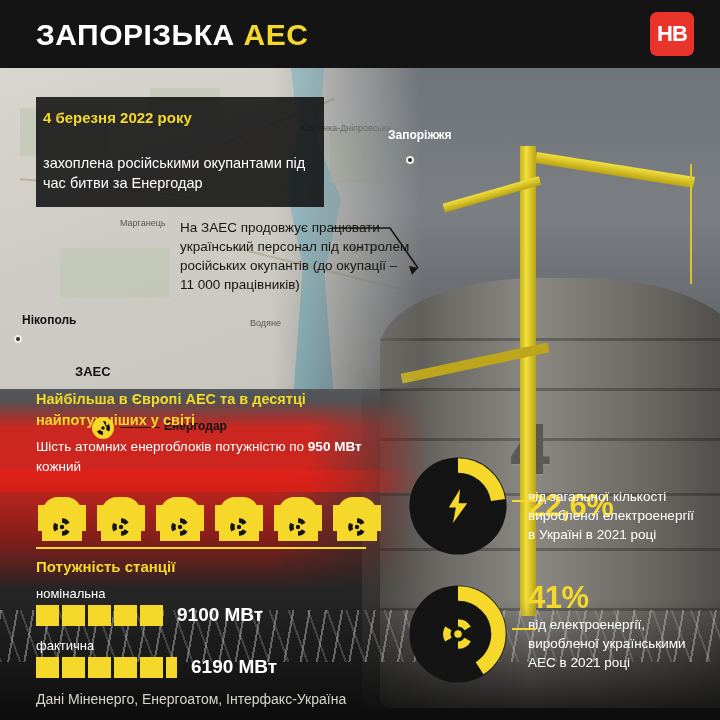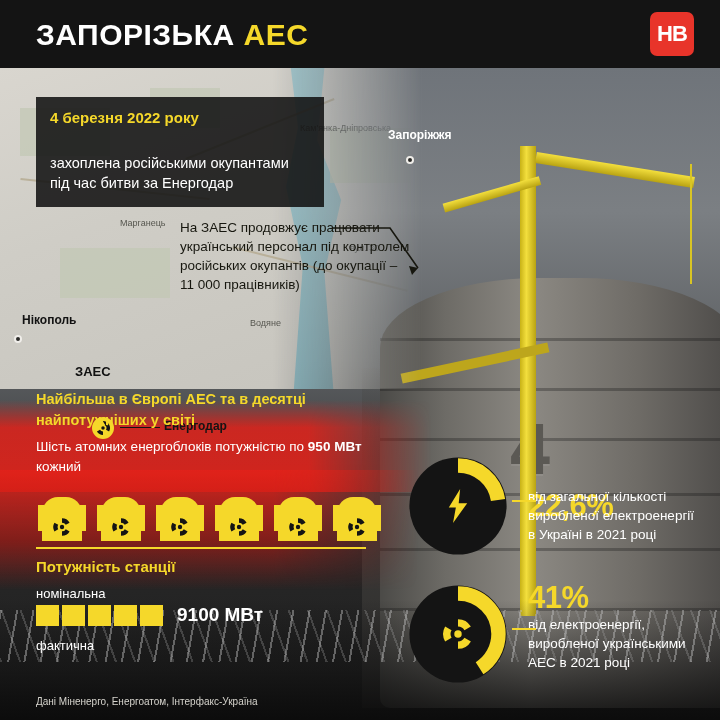--- a/index.html
+++ b/index.html
@@ -147,21 +147,21 @@
     position: absolute; height: 1px; background: #1d1d1b;
   }
   .radsign {
     position: absolute; width: 22px; height: 22px; border-radius: 50%;
     background: #f5d82a; display: flex; align-items: center; justify-content: center;
   }
   .radsign svg { width: 16px; height: 16px; }
 
   
   .date-box {
-    position: absolute; left: 36px; top: 97px; width: 288px; padding: 12px 14px 14px 14px;
+    position: absolute; left: 36px; top: 97px; width: 288px; padding: 12px 14px 14px 7px;
     background: rgba(18,18,18,.88); z-index: 20;
   }
   .date-box .d-line1 {
     color: #f5d82a; font-size: 15px; font-weight: bold; margin-bottom: 3px;
   }
   .date-box .d-body { color: #ffffff; font-size: 14.5px; line-height: 1.35; margin-top: 28px; }
 
   .staff-note {
     position: absolute; left: 180px; top: 218px; width: 232px; z-index: 22;
     color: #17170f; font-size: 13.5px; line-height: 1.42;
@@ -214,21 +214,21 @@
     position: absolute; left: 36px; color: #ffffff; font-size: 13px; z-index: 25;
   }
   .bar-row { position: absolute; left: 36px; display: flex; align-items: center; gap: 8px; z-index: 25; }
   .bar { display: flex; gap: 3px; }
   .seg { width: 23px; height: 21px; background: #f5d82a; }
   .seg.half { width: 11px; }
   .bar-value { color: #ffffff; font-size: 19px; font-weight: bold; margin-left: 6px; }
 
   .source {
     position: absolute; left: 36px; bottom: 13px; z-index: 30;
-    color: #d6d4cd; font-size: 10px;
+    color: #d6d4cd; font-size: 14px;
   }
 
   
   .stat { position: absolute; z-index: 28; }
   .donut { position: absolute; width: 108px; height: 108px; }
   .donut svg { width: 108px; height: 108px; display: block; }
   .donut .glyph {
     position: absolute; left: 50%; top: 50%; transform: translate(-50%,-50%);
     width: 34px; height: 34px;
   }
@@ -404,20 +404,31 @@
       <div class="seg"></div>
         <div class="seg"></div>
         <div class="seg"></div>
         <div class="seg"></div>
         <div class="seg"></div>
     </div>
     <div class="bar-value">9100 МВт</div>
   </div>
 
   <div class="bar-label" style="top:638px;">фактична</div>
+  <div class="bar-row" style="top:656px;">
+    <div class="bar">
+      <div class="seg"></div>
+        <div class="seg"></div>
+        <div class="seg"></div>
+        <div class="seg"></div>
+        <div class="seg"></div>
+        <div class="seg half"></div>
+    </div>
+    <div class="bar-value">6190 МВт</div>
+  </div>
 
   <div class="stat" style="left:404px; top:452px;">
     <div class="donut">
       <svg viewBox="0 0 120 120">
         <circle cx="60" cy="60" r="54" fill="#141414"></circle>
         <circle cx="60" cy="60" r="45" fill="none" stroke="#f5d82a" stroke-width="16" stroke-dasharray="63.9 218.8" transform="rotate(-90 60 60)"></circle>
       </svg>
       <svg class="glyph" viewBox="0 0 32 48">
         <path d="M19 0 L3 26 h10 l-4 22 L29 20 H17 z" fill="#f5d82a"></path>
       </svg>

